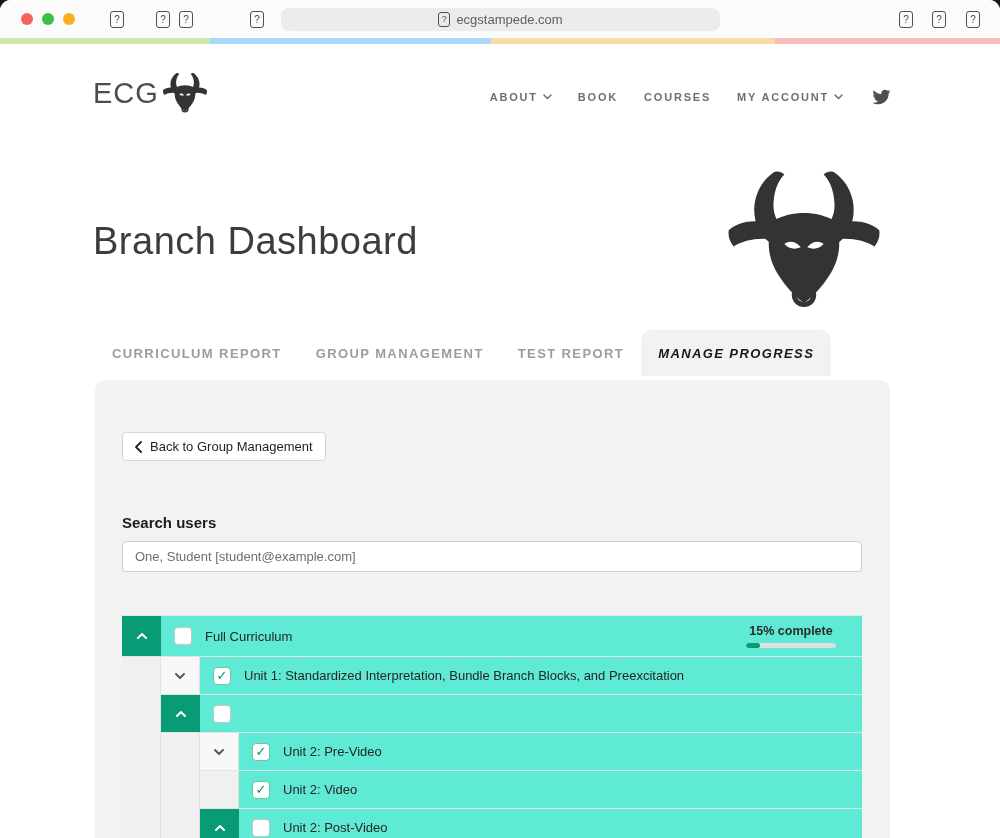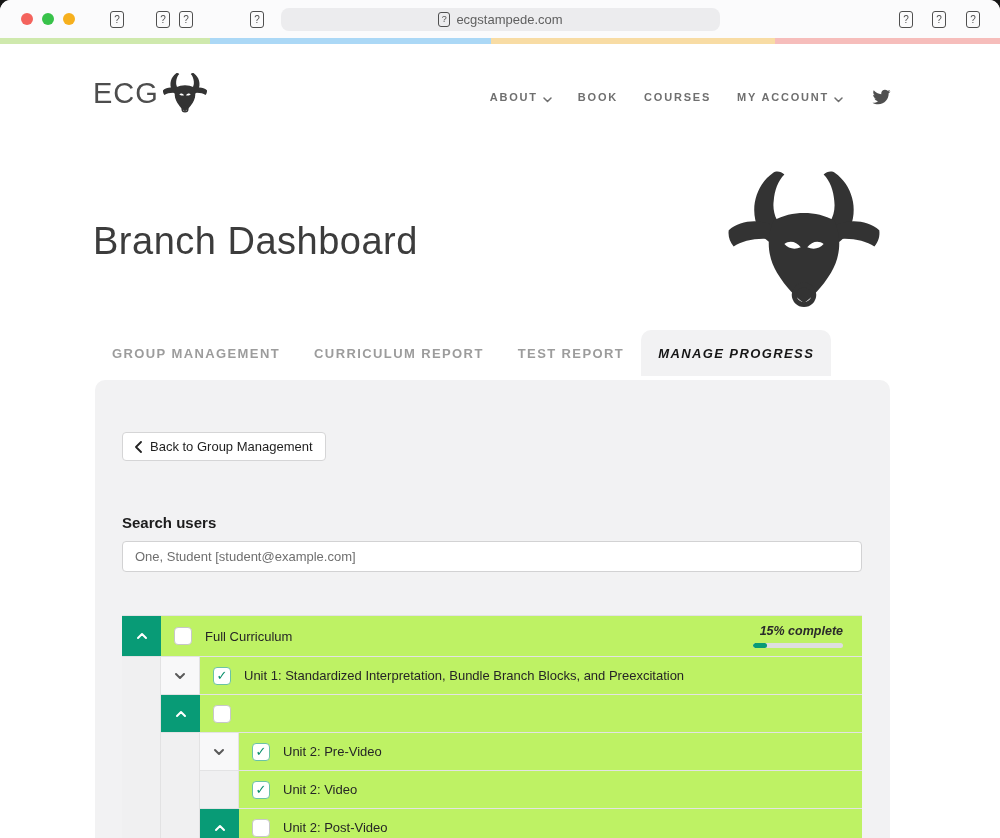--- a/index.html
+++ b/index.html
@@ -19,21 +19,21 @@
   .urlbar .tofu { width:12px; height:15px; font-size:9px; border-width:1.2px; }
   .stripe { position:absolute; top:38px; left:0; width:100%; height:6px; display:flex; }
   .stripe > div { height:100%; flex:none; }
 
   
   .logo { position:absolute; left:93px; top:72px; display:flex; align-items:center; font-size:29px; font-weight:400;
           letter-spacing:1px; color:#4d4d4d; cursor:pointer; }
   .logo svg { margin:0 2px; display:block; }
   .nav { position:absolute; right:108px; top:88px; display:flex; align-items:center; gap:26px;
          font-size:11px; letter-spacing:1.8px; font-weight:600; color:#6f6f6f; }
-  .nav-item { display:flex; align-items:flex-end; gap:5px; cursor:pointer; white-space:nowrap; }
+  .nav-item { display:flex; align-items:center; gap:5px; cursor:pointer; white-space:nowrap; }
   .twitter { display:flex; align-items:center; cursor:pointer; margin-left:2px; }
 
   
   .h1 { position:absolute; left:93px; top:220px; font-size:38px; font-weight:300; color:#3c3c3c; letter-spacing:.5px; }
   .hero-bull { position:absolute; left:722px; top:168px; }
 
   
   .tabs { position:absolute; left:95px; top:330px; height:46px; display:flex; }
   .tab { height:46px; display:flex; align-items:center; padding:0 17px; font-size:13px; letter-spacing:1.4px;
          font-weight:700; color:#9c9c9c; cursor:pointer; white-space:nowrap; }
@@ -51,27 +51,27 @@
   .tree { position:absolute; left:27px; top:235px; width:740px; }
   .trow { display:flex; height:38px; }
   .trow.first { height:42px; }
   .cell-rail { width:39px; flex:none; background:#f0f0f1; border-right:1px solid #e2e2e3; }
   .cell-exp { width:39px; flex:none; display:flex; align-items:center; justify-content:center;
               border-bottom:1px solid #e3e3e4; cursor:pointer; }
   .cell-exp.collapsed { background:#f8f8f9; border-right:1px solid #e2e2e3; }
   .cell-exp.expanded  { background:#089b76; }
   .cell-exp.none { background:#f0f0f1; border-right:1px solid #e2e2e3; cursor:default; }
   .trow.first .cell-exp, .trow.first .cell-main { border-top:1px solid #e3e3e4; }
-  .cell-main { flex:1; background:#bef264; display:flex; align-items:center; gap:13px; padding-left:13px;
+  .cell-main { flex:1; background:#5eead4; display:flex; align-items:center; gap:13px; padding-left:13px;
                border-bottom:1px solid #e3e3e4; min-width:0; }
   .cb { width:18px; height:18px; flex:none; border-radius:4px; background:#fff; border:1px solid #c7c7c8;
         display:flex; align-items:center; justify-content:center; cursor:pointer; }
   .cb.checked { border:1.5px solid #6cc3a4; color:#0a8f6b; font-family:"DejaVu Sans",sans-serif; font-size:13px; font-weight:700; }
   .rowlabel { font-size:13px; color:#262626; white-space:nowrap; }
-  .prog { margin-left:auto; margin-right:19px; display:flex; flex-direction:column; align-items:flex-end; gap:5px;font-style:italic; }
+  .prog { margin-left:auto; margin-right:26px; display:flex; flex-direction:column; align-items:center; gap:5px; }
   .prog-label { font-size:12.5px; font-weight:600; color:#2a2a2a; }
   .prog-track { width:90px; height:5px; border-radius:3px; background:#dedede; overflow:hidden; }
   .prog-fill { height:100%; border-radius:3px; background:#089b76; }
 </style>
 </head>
 <body>
 
 <div class="window">
 
   <div class="chrome">
@@ -145,22 +145,22 @@
     <path d="M138 6 C158 20 168 50 155 76 C150 86 141 93 131 97 L121 76 C133 69 139 55 137 40 C136 28 132 16 124 8 C128 4 134 3 138 6 Z"></path>
     <path d="M8 76 C22 64 44 62 62 70 L66 88 C46 84 26 88 14 96 C9 90 7 83 8 76 Z"></path>
     <path d="M192 76 C178 64 156 62 138 70 L134 88 C154 84 174 88 186 96 C191 90 193 83 192 76 Z"></path>
     <path d="M63 64 C85 52 115 52 137 64 C147 86 144 110 133 128 C122 146 110 158 100 165 C90 158 78 146 67 128 C56 110 53 86 63 64 Z"></path>
     <path d="M76 93 C82 88 91 90 96 97 C89 100 81 99 76 93 Z" fill="#ffffff"></path>
     <path d="M124 93 C118 88 109 90 104 97 C111 100 119 99 124 93 Z" fill="#ffffff"></path>
     <circle cx="100" cy="155" r="12" fill="none" stroke="#333333" stroke-width="6"></circle>
   </svg>
 
   <div class="tabs">
+    <div class="tab">CURRICULUM REPORT</div>
     <div class="tab">GROUP MANAGEMENT</div>
-    <div class="tab">CURRICULUM REPORT</div>
     <div class="tab">TEST REPORT</div>
     <div class="tab active">MANAGE PROGRESS</div>
   </div>
 
   <div class="panel">
     <button class="backbtn">
       <svg width="7" height="12" viewBox="0 0 7 12" fill="none" stroke="#222222" stroke-width="1.8" stroke-linecap="round" stroke-linejoin="round">
           <polyline points="6,1 1,6 6,11"></polyline>
         </svg>
       <span>Back to Group Management</span>

